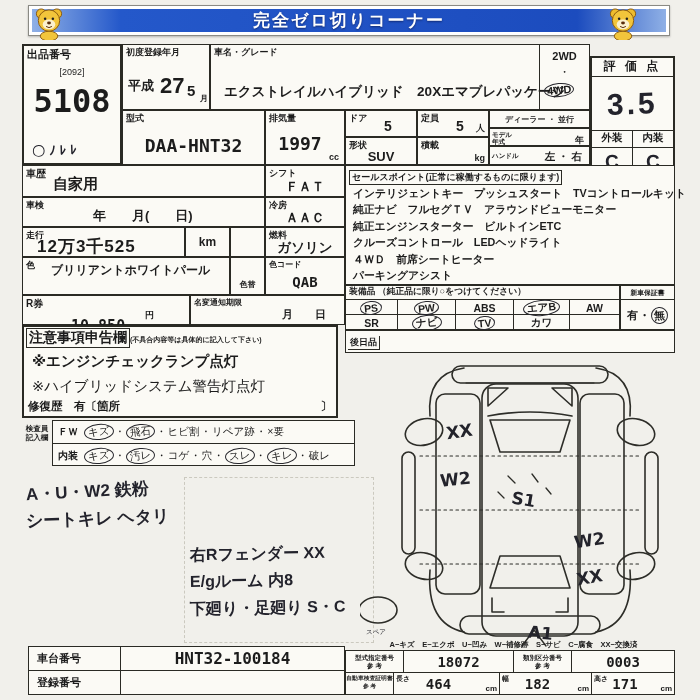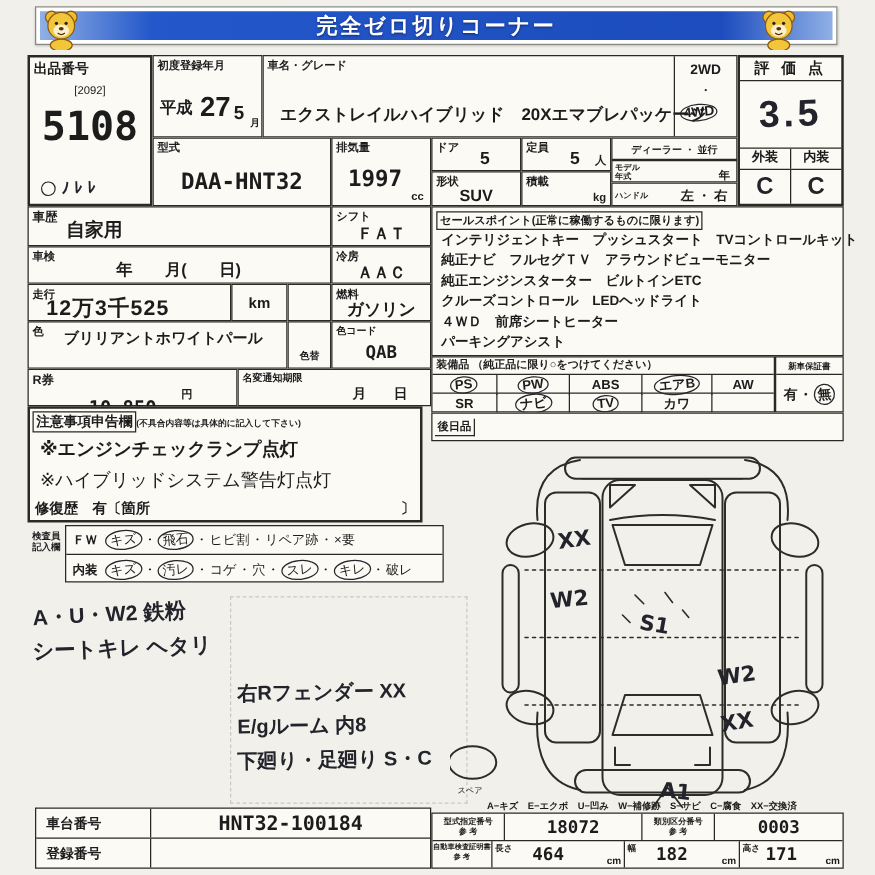--- a/index.html
+++ b/index.html
@@ -77,21 +77,21 @@
 <div class="box" style="left:210px;top:44px;width:380px;height:66px">
   <span class="lbl">車名・グレード</span>
   <span class="val" style="left:13px;top:38px;font-size:13.5px">エクストレイルハイブリッド　20Xエマブレパッケージ</span>
   <div style="position:absolute;right:0;top:0;width:50px;height:100%;border-left:1.2px solid #2a2a24">
     <span class="val" style="left:0;right:0;top:5px;text-align:center;font-size:11px">2WD</span>
     <span class="val" style="left:0;right:0;top:21px;text-align:center;font-size:9px">・</span>
     <span class="circ val" style="left:4px;top:38px;font-size:11px;padding:0 2px">4WD</span>
   </div>
 </div>
 
-<div class="box thick" style="left:590px;top:44px;width:85px;height:121px;display:flex;flex-direction:column">
+<div class="box thick" style="left:590px;top:56px;width:85px;height:121px;display:flex;flex-direction:column">
   <div style="height:19px;border-bottom:1.6px solid #2a2a24;text-align:center;font-size:12px;font-weight:bold;letter-spacing:3px">評 価 点</div>
   <div style="flex:1;display:flex;align-items:center;justify-content:center">
     <span class="hand" style="font-size:30px;letter-spacing:3px">3.5</span>
   </div>
   <div style="height:18px;display:flex;border-top:1.5px solid #2a2a24;border-bottom:1.5px solid #2a2a24">
     <div style="flex:1;border-right:1.5px solid #2a2a24;text-align:center;font-size:10.5px;font-weight:bold">外装</div>
     <div style="flex:1;text-align:center;font-size:10.5px;font-weight:bold">内装</div>
   </div>
   <div style="height:27px;display:flex">
     <div style="flex:1;border-right:1.5px solid #2a2a24;display:flex;align-items:center;justify-content:center">
@@ -244,21 +244,21 @@
     <span class="sep">・</span>
     <span class="circ" style="padding:0 2px">無</span>
   </div>
 </div>
 <div class="box" style="left:345px;top:330px;width:330px;height:23px">
   <span class="chip" style="margin:1px 0 0 2px;font-size:9px;border-width:0 1px 1px 0">後日品</span>
 </div>
 
 <div class="box thick" style="left:22px;top:325px;width:316px;height:93px">
   <div style="padding:1px 0 0 2px;white-space:nowrap">
-    <span class="chip" style="font-size:11px">注意事項申告欄</span><span style="font-size:7px;font-weight:bold">(不具合内容等は具体的に記入して下さい)</span>
+    <span class="chip" style="font-size:14px">注意事項申告欄</span><span style="font-size:7px;font-weight:bold">(不具合内容等は具体的に記入して下さい)</span>
   </div>
   <div style="margin:4px 0 0 8px;font-size:14.5px;font-weight:bold;white-space:nowrap">※エンジンチェックランプ点灯</div>
   <div style="margin:6px 0 0 8px;font-size:14.5px;font-weight:normal;white-space:nowrap">※ハイブリッドシステム警告灯点灯</div>
   <span class="val" style="left:4px;bottom:2px;font-size:11.5px">修復歴　有〔箇所</span>
   <span class="val" style="right:4px;bottom:2px;font-size:11.5px">〕</span>
 </div>
 
 <div style="position:absolute;left:22px;top:424px;width:30px;font-size:7.5px;font-weight:bold;line-height:9px;text-align:center">
   <div>検査員</div>
   <div>記入欄</div>

